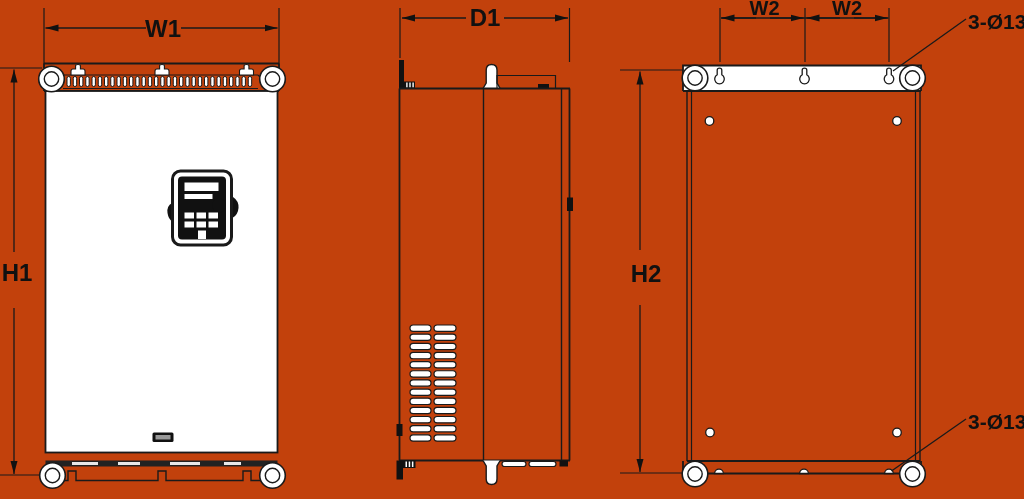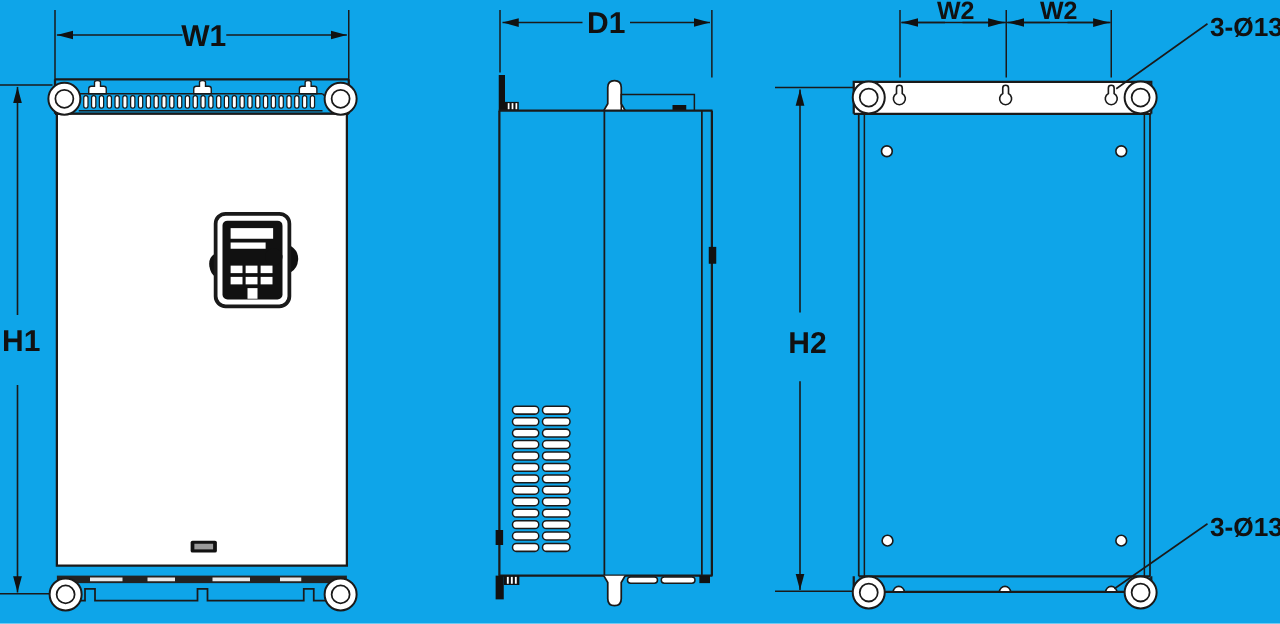--- a/index.html
+++ b/index.html
@@ -1,16 +1,16 @@
 <!DOCTYPE html>
 <html><head>
 <meta charset="utf-8">
 <style>
   html,body{margin:0;padding:0;background:#ffffff;}
-  .stage{position:relative;width:1024px;height:499px;background:#0ea5e9;overflow:hidden;
+  .stage{position:relative;width:1024px;height:499px;background:#c2410c;overflow:hidden;
          font-family:"Liberation Sans", sans-serif;}
   svg{display:block;}
   .ln{stroke:#1a1a1a;fill:none;}
   .wf{fill:#ffffff;}
   .df{fill:#111111;stroke:none;}
   .gf{fill:#999999;stroke:none;}
   .band{fill:#222222;stroke:none;}
   .bslot{fill:#e8e8e8;stroke:none;}
   .s10{stroke-width:1.0}.s11{stroke-width:1.1}.s12{stroke-width:1.2}
   .s13{stroke-width:1.3}.s14{stroke-width:1.4}.s16{stroke-width:1.6}

